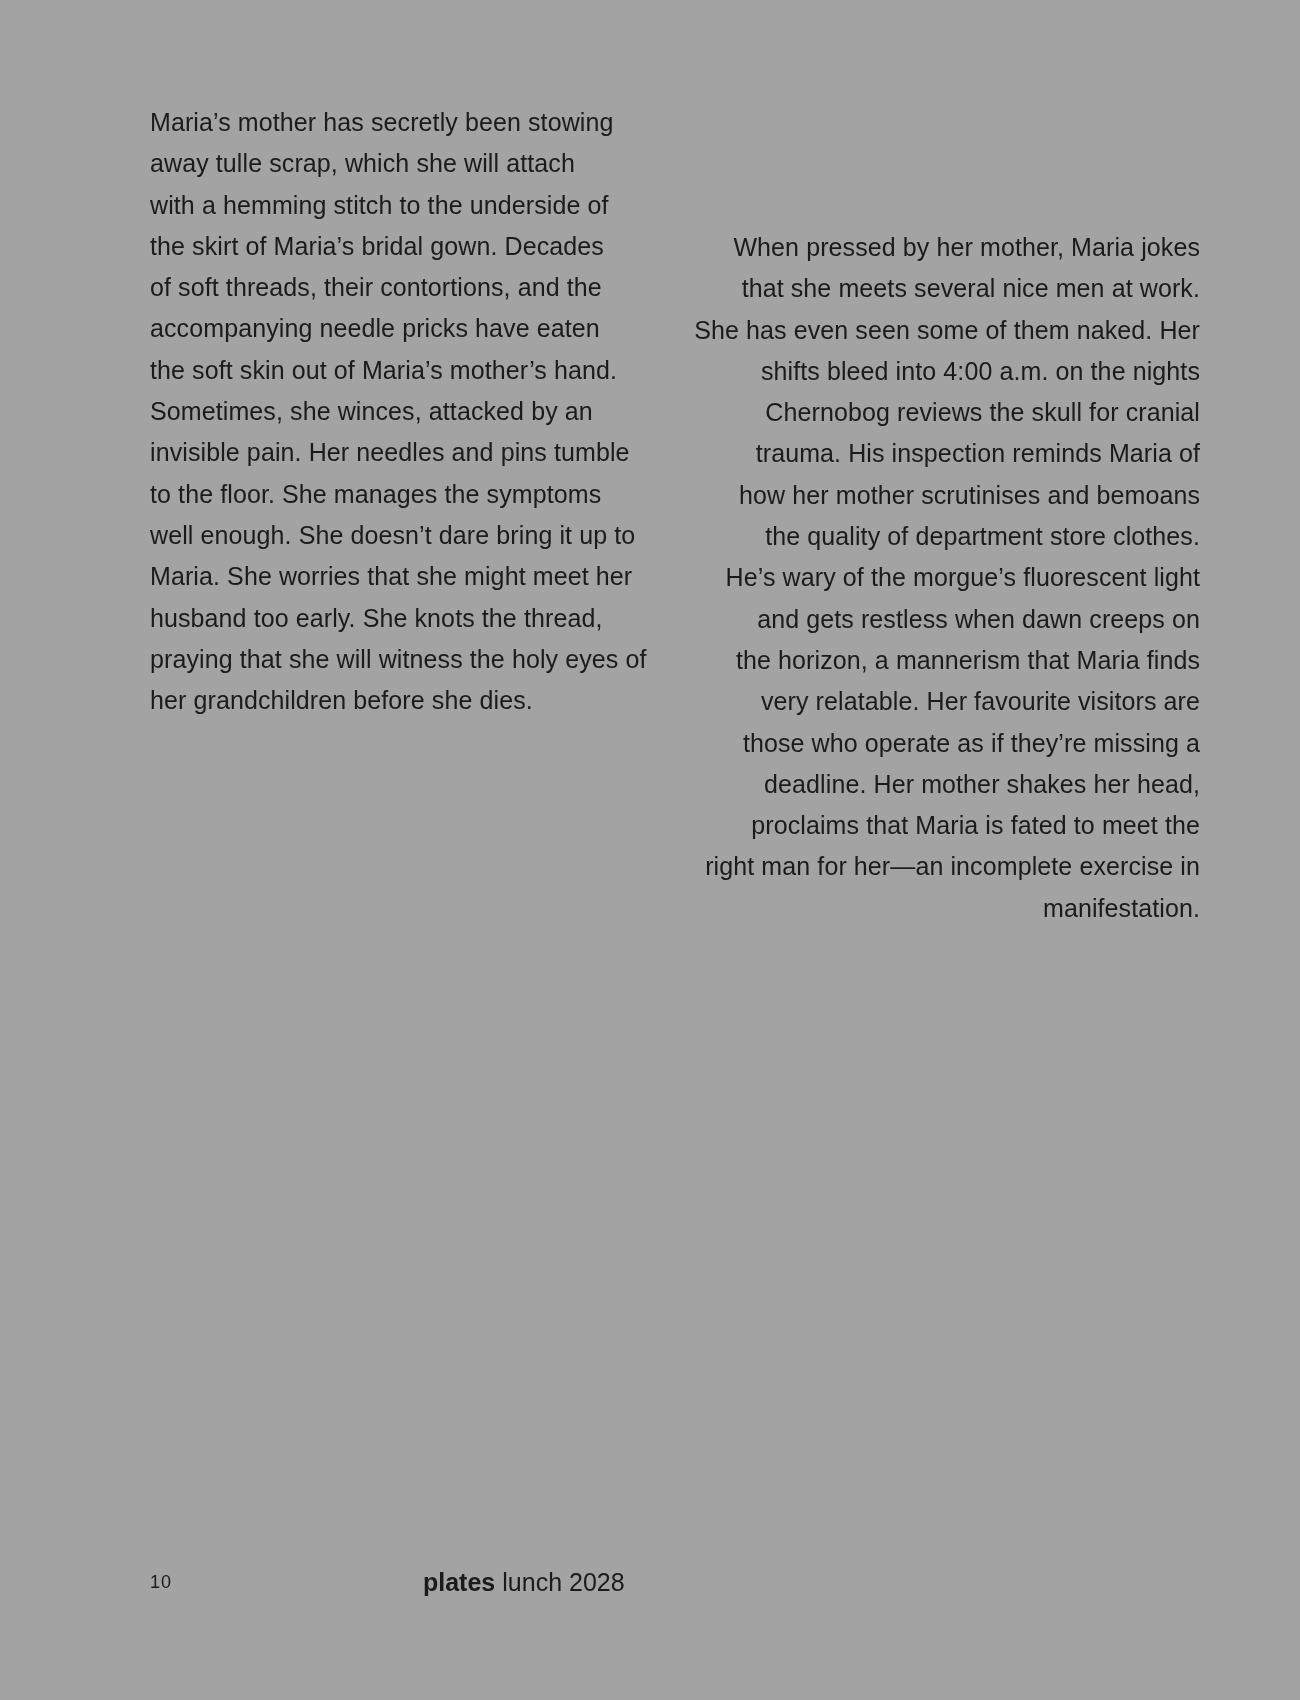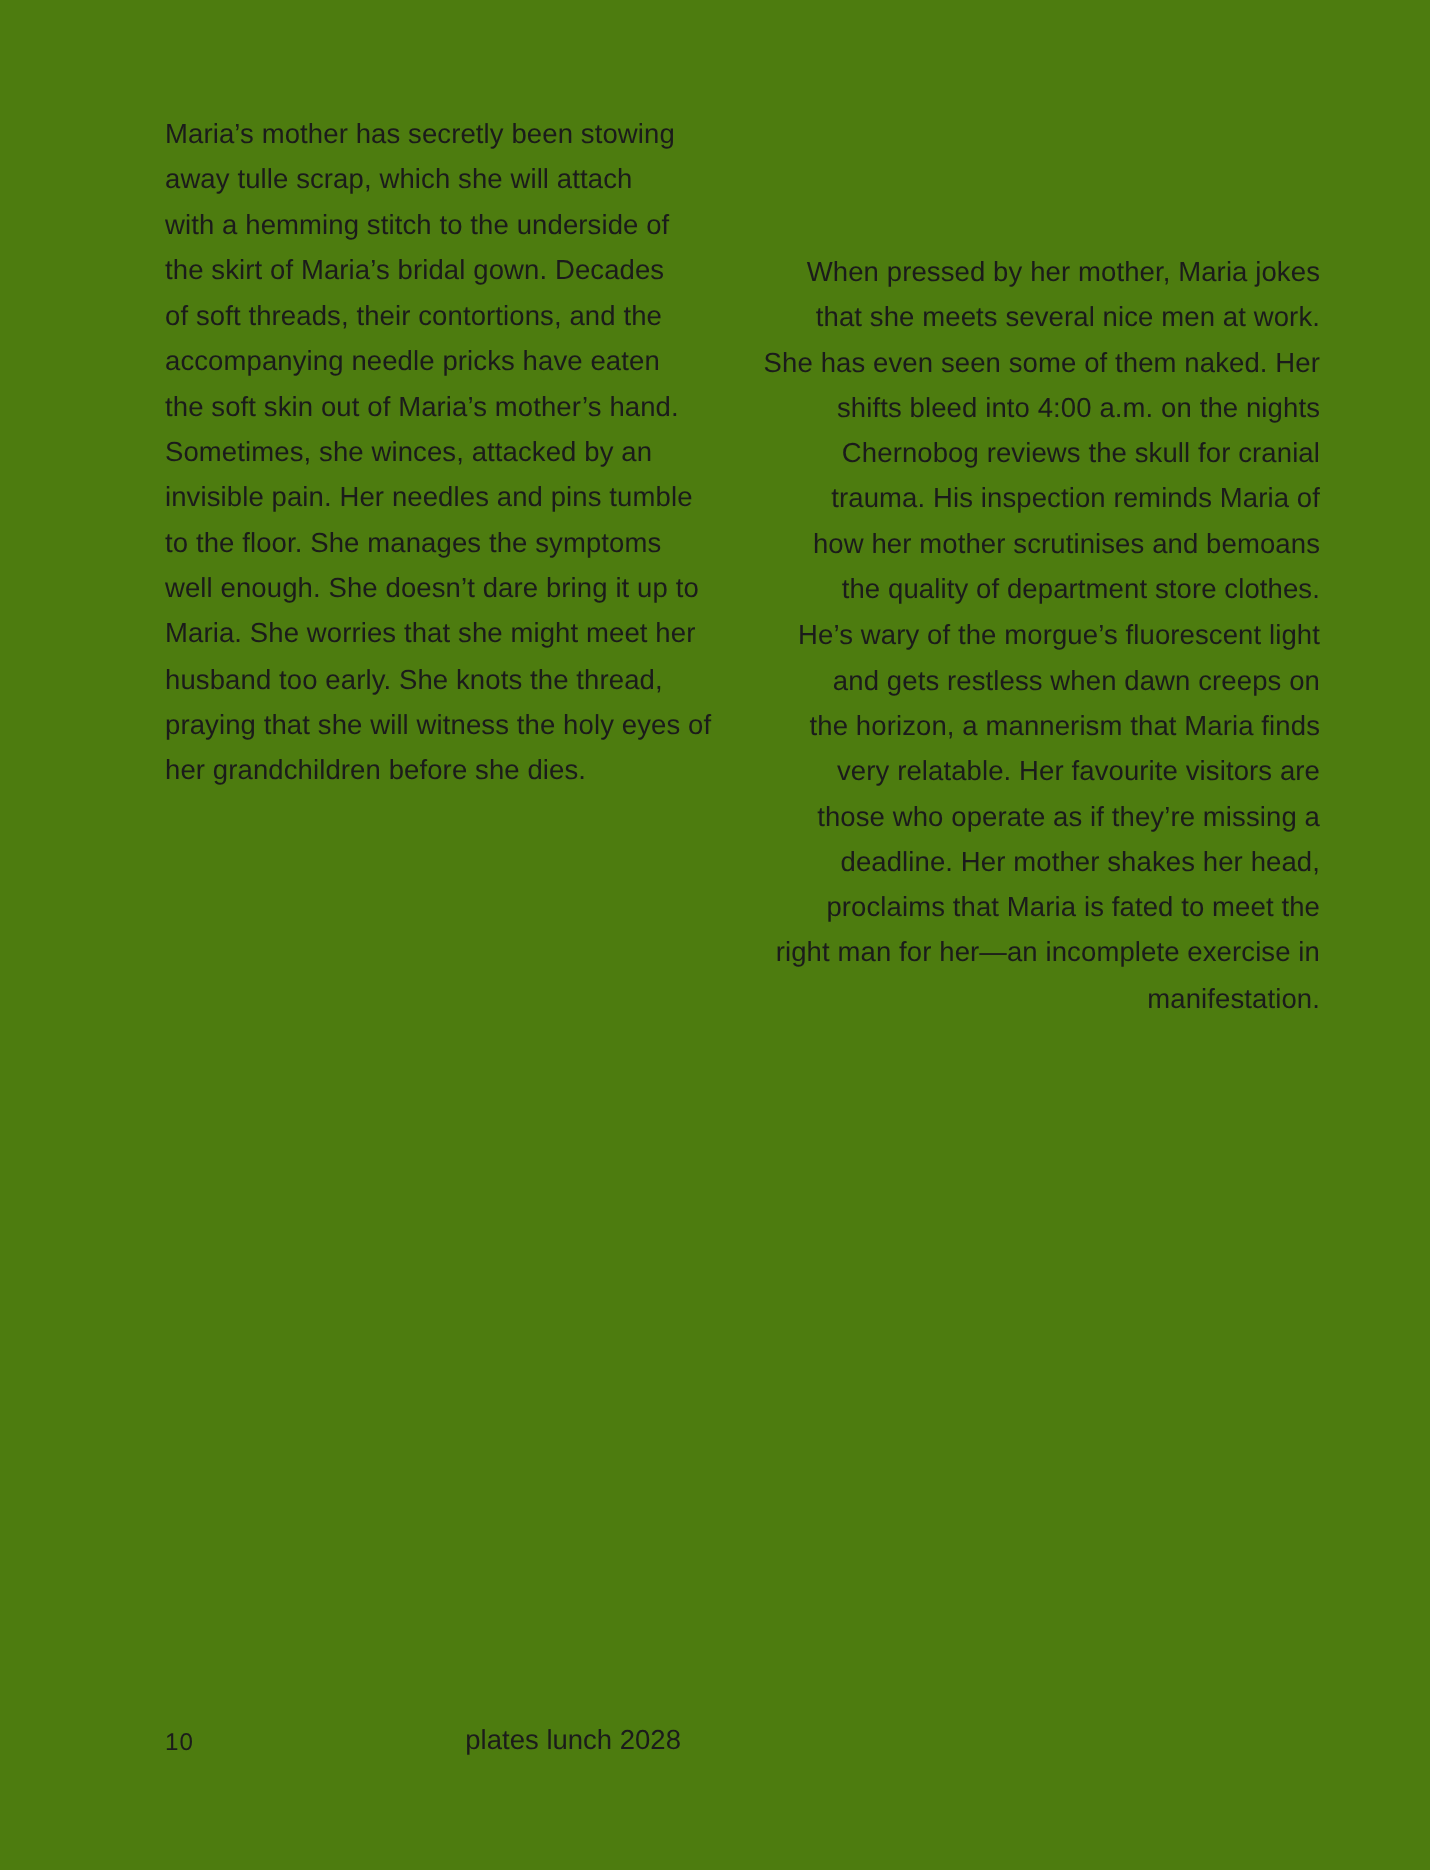--- a/index.html
+++ b/index.html
@@ -4,21 +4,21 @@
 <style>
   html, body {
     margin: 0;
     padding: 0;
     background: #ffffff;
   }
   .page {
     position: relative;
     width: 1300px;
     height: 1700px;
-    background: #4d7c0f;
+    background: #a3a3a3;
     overflow: hidden;
     font-family: "Liberation Sans", sans-serif;
     color: #1b1b1b;
   }
   .col {
     position: absolute;
     font-size: 25px;
     line-height: 41.3px;
     font-weight: 300;
     letter-spacing: 0.1px;
@@ -33,35 +33,35 @@
   .col-right {
     right: 100px;
     top: 227px;
     width: 560px;
     text-align: right;
   }
   .page-number {
     position: absolute;
     left: 150px;
     top: 1573px;
-    font-size: 22px;
+    font-size: 18px;
     line-height: 1;
     font-weight: 300;
     letter-spacing: 1px;
   }
   .journal-line {
     position: absolute;
     left: 423px;
     top: 1570px;
     font-size: 25px;
     line-height: 1;
     font-weight: 300;
   }
   .journal-title {
-    font-weight: 400;
+    font-weight: 700;
   }
   .journal-issue {
     margin-left: 0.28em;
   }
 </style>
 </head>
 <body>
 
 <div class="page">
 

